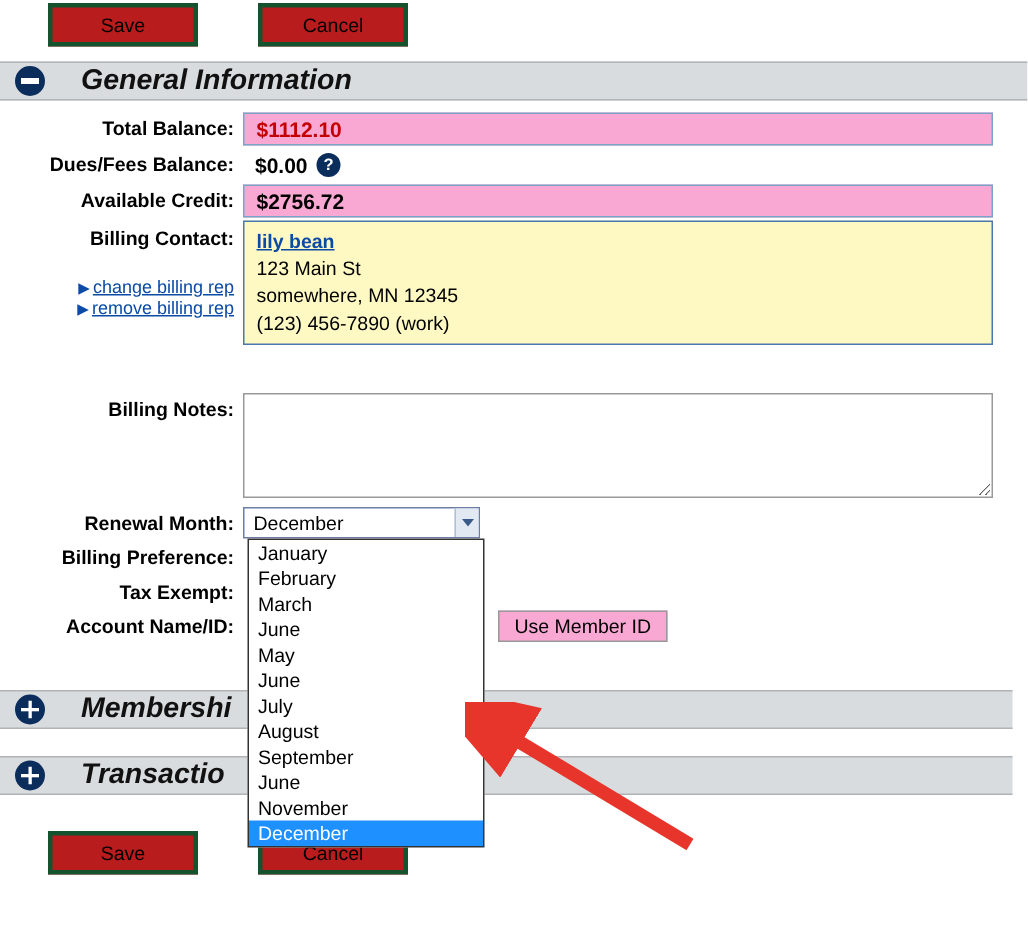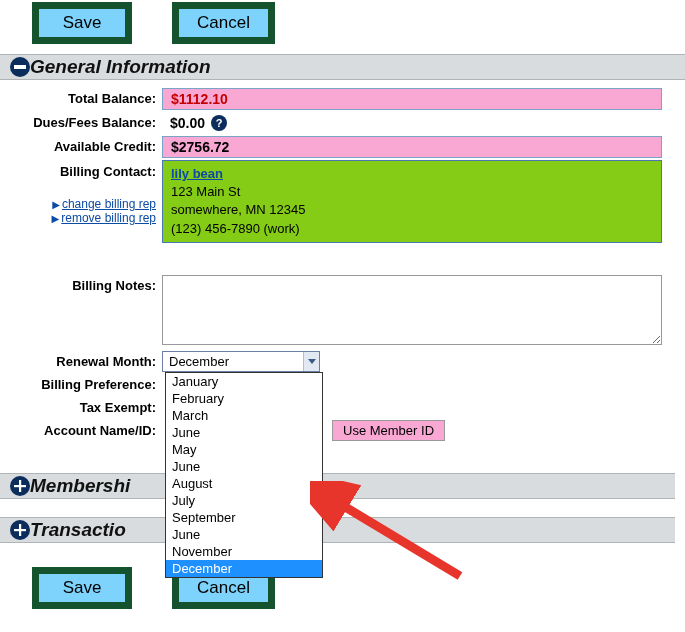--- a/index.html
+++ b/index.html
@@ -5,41 +5,41 @@
   * { box-sizing: border-box; }
   body {
     margin: 0;
     padding: 0;
     font-family: Arial, sans-serif;
     font-size: 13px;
     background: #fff;
     width: 685px;
   }
   .btn {
-    background: #7dd3fc;
-    border: 7px solid #14532d;
+    background: #b91c1c;
+    border: 3px solid #14532d;
     padding: 4px 18px;
-    font-size: 17px;
+    font-size: 13px;
     font-family: inherit;
     cursor: pointer;
     min-width: 100px;
   }
   .top-buttons, .bottom-buttons {
     display: flex;
     gap: 40px;
     padding: 2px 0 10px 32px;
   }
   .section-header {
     background: #d8dcde;
     border-top: 1px solid #b0b4b6;
     border-bottom: 1px solid #b0b4b6;
     padding: 1px 6px 1px 10px;
     display: flex;
     align-items: center;
-    gap: 0;
+    gap: 24px;
   }
   .section-title {
     font-size: 19px;
     font-weight: bold;
     font-style: italic;
     color: #111;
   }
   .toggle-icon {
     width: 20px;
     height: 20px;
@@ -94,21 +94,21 @@
     align-items: center;
     justify-content: center;
     font-size: 11px;
     font-weight: bold;
     cursor: pointer;
   }
   .contact-box {
     flex: 1;
     max-width: 500px;
     border: 1px solid #4a77b0;
-    background: #84cc16;
+    background: #fef9c3;
     padding: 4px 8px 4px 8px;
     font-size: 13px;
     line-height: 1.4;
   }
   .contact-name {
     color: #0b4ba6;
     text-decoration: underline;
     font-weight: bold;
     cursor: pointer;
   }
@@ -259,22 +259,22 @@
       </div>
     </div>
 
     <div class="dropdown-list" id="dropdown" style="left:165px; top:21px;">
         <div class="dropdown-opt">January</div>
         <div class="dropdown-opt">February</div>
         <div class="dropdown-opt">March</div>
         <div class="dropdown-opt">June</div>
         <div class="dropdown-opt">May</div>
         <div class="dropdown-opt">June</div>
+        <div class="dropdown-opt">July</div>
         <div class="dropdown-opt">August</div>
-        <div class="dropdown-opt">July</div>
         <div class="dropdown-opt">September</div>
         <div class="dropdown-opt">June</div>
         <div class="dropdown-opt">November</div>
         <div class="dropdown-opt sel">December</div>
       </div>
 
     <div class="form-row">
       <div class="form-label">Billing Preference:</div>
     </div>
     <div class="form-row">

